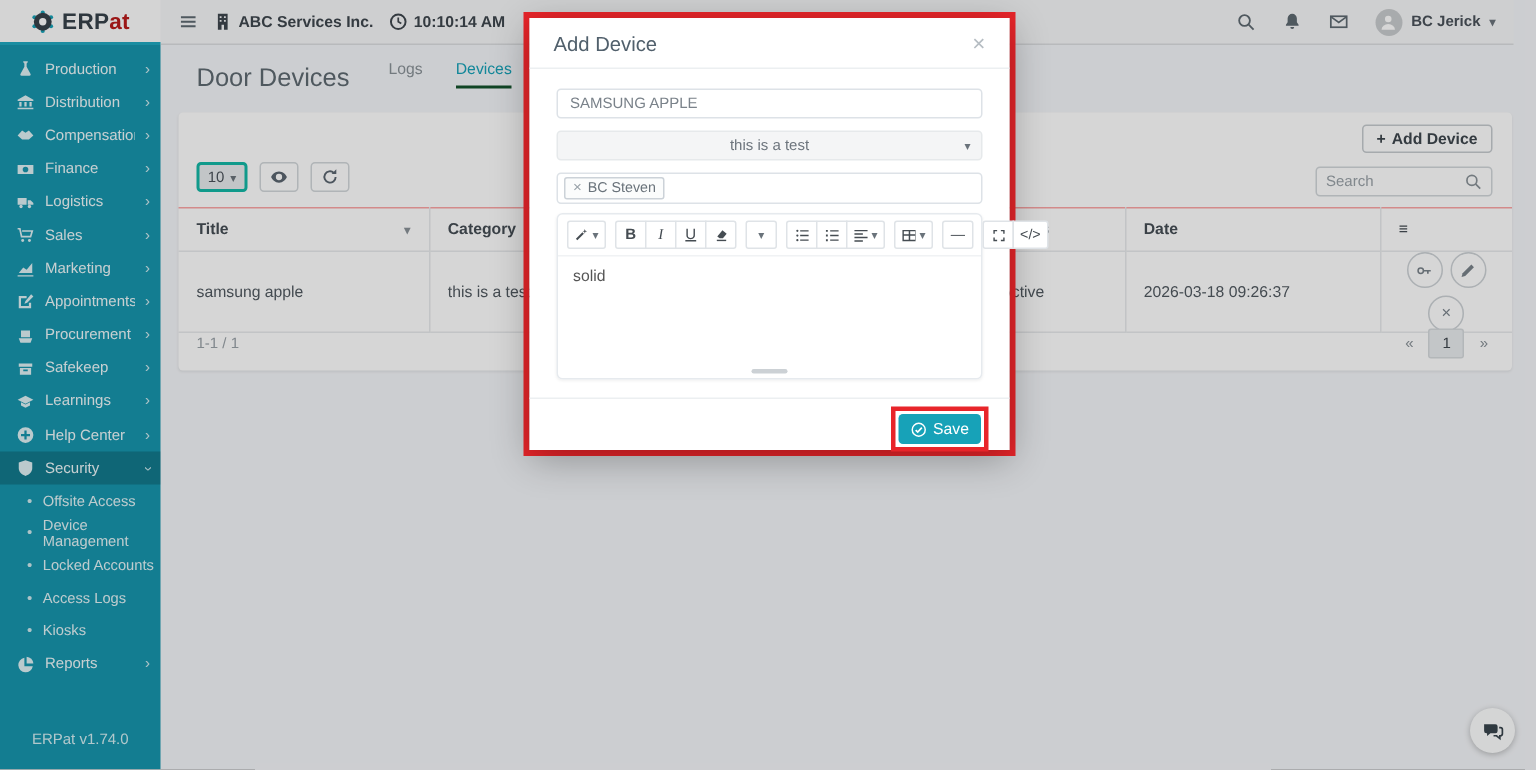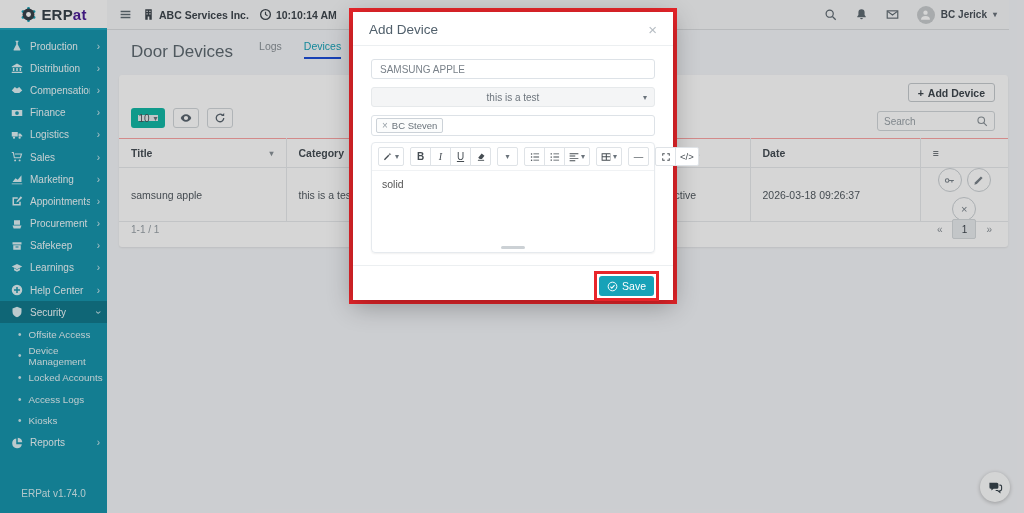--- a/index.html
+++ b/index.html
@@ -8,21 +8,21 @@
   .stage { position:relative; width:1024px; height:513px; background:#f4f6f9; overflow:hidden; margin:0 auto; }
 
   .icn { display:inline-flex; align-items:center; justify-content:center; }
   .icn svg { width:12px; height:12px; }
 
   
   .logo-box { position:absolute; left:0; top:0; width:107px; height:30px; background:#fdfdfd;
     display:flex; align-items:center; justify-content:center; gap:4px; border-bottom:2px solid #1fa9c0; z-index:2;}
   .logo-box svg { width:17px; height:17px; }
   .brand { font-size:15px; font-weight:bold; color:#37424b; letter-spacing:.2px;}
-  .brand .at { color:#4c1d95; }
+  .brand .at { color:#b91c1c; }
   .navbar { position:absolute; left:107px; right:15px; top:0; height:30px; background:#f6f7f8;
     border-bottom:1px solid #dcdee0; display:flex; align-items:center; padding:0 12px; gap:10px;}
   .navbar .icn svg { width:13px; height:13px; }
   .nav-ic { color:#5f6a72; cursor:pointer; }
   .nav-strong { font-size:10.5px; font-weight:bold; color:#3f474e; display:flex; align-items:center; gap:4px;}
   .nav-right { margin-left:auto; display:flex; align-items:center; gap:18px; }
   .avatar { width:18px; height:18px; border-radius:50%; background:#c9ccce; color:#fff; overflow:hidden;}
   .avatar svg { width:14px; height:14px; }
   .user-chip { display:flex; align-items:center; gap:6px; font-size:10px; font-weight:bold; color:#4a525a; cursor:pointer;}
   .caret-txt { font-size:8px; color:#6a737b; }
@@ -41,28 +41,28 @@
   .sub-item { height:21.6px; display:flex; align-items:center; padding-left:18px; gap:7px;
     color:#e3f3f6; font-size:9.8px; cursor:pointer; }
   .sub-item .blt { font-size:10px; color:#cfe9ee; }
   .side-version { margin-top:auto; text-align:center; padding-bottom:14px; font-size:10px; color:rgba(228,246,249,.92); }
 
   
   .content-header { position:absolute; left:131px; top:40px; display:flex; align-items:flex-end; gap:26px; }
   .page-title { font-size:17px; color:#5f6a72; }
   .tabs { display:flex; gap:22px; padding-bottom:3px; }
   .tab { font-size:10.5px; color:#8a9298; padding-bottom:5px; cursor:pointer; }
-  .tab.active { color:#17a2b8; border-bottom:2px solid #1d4ed8; }
+  .tab.active { color:#17a2b8; border-bottom:2px solid #14532d; }
 
   .card { position:absolute; left:119px; top:75px; width:889px; height:172px; background:#ffffff;
     border-radius:3px; box-shadow:0 1px 2px rgba(0,0,0,.08); }
   .btn-add { position:absolute; right:13px; top:8px; height:19px; background:#fff; border:1px solid #c6cbcf;
     border-radius:3px; font-size:10.5px; font-weight:bold; color:#3f474e; padding:0 9px; display:flex; align-items:center; gap:4px; cursor:pointer;}
   .ctrl-row { position:absolute; left:12px; top:33px; display:flex; gap:8px; align-items:center; }
-  .pagesize { width:34px; height:20px; background:#e8ebed; border:7px solid #14b8a6; border-radius:3px;
+  .pagesize { width:34px; height:20px; background:#e8ebed; border:2px solid #14b8a6; border-radius:3px;
     font-size:10px; color:#4a525a; display:flex; align-items:center; justify-content:center; gap:4px; cursor:pointer;}
   .tool-btn { width:26px; height:20px; background:#fff; border:1px solid #d2d7da; border-radius:3px;
     color:#5b6670; display:flex; align-items:center; justify-content:center; cursor:pointer;}
   .search-box { position:absolute; right:13px; top:36px; width:118px; height:20px; border:1px solid #d2d7da;
     border-radius:3px; background:#fff; display:flex; align-items:center; padding:0 6px; }
   .search-box input { border:0; outline:0; width:100%; font-size:10px; color:#555; font-family:inherit; }
   .search-box input::placeholder { color:#9aa2a8; }
   .search-box .icn { color:#8a9298; }
 
   table.grid { position:absolute; left:0; top:63px; width:889px; border-collapse:collapse; table-layout:fixed; }

